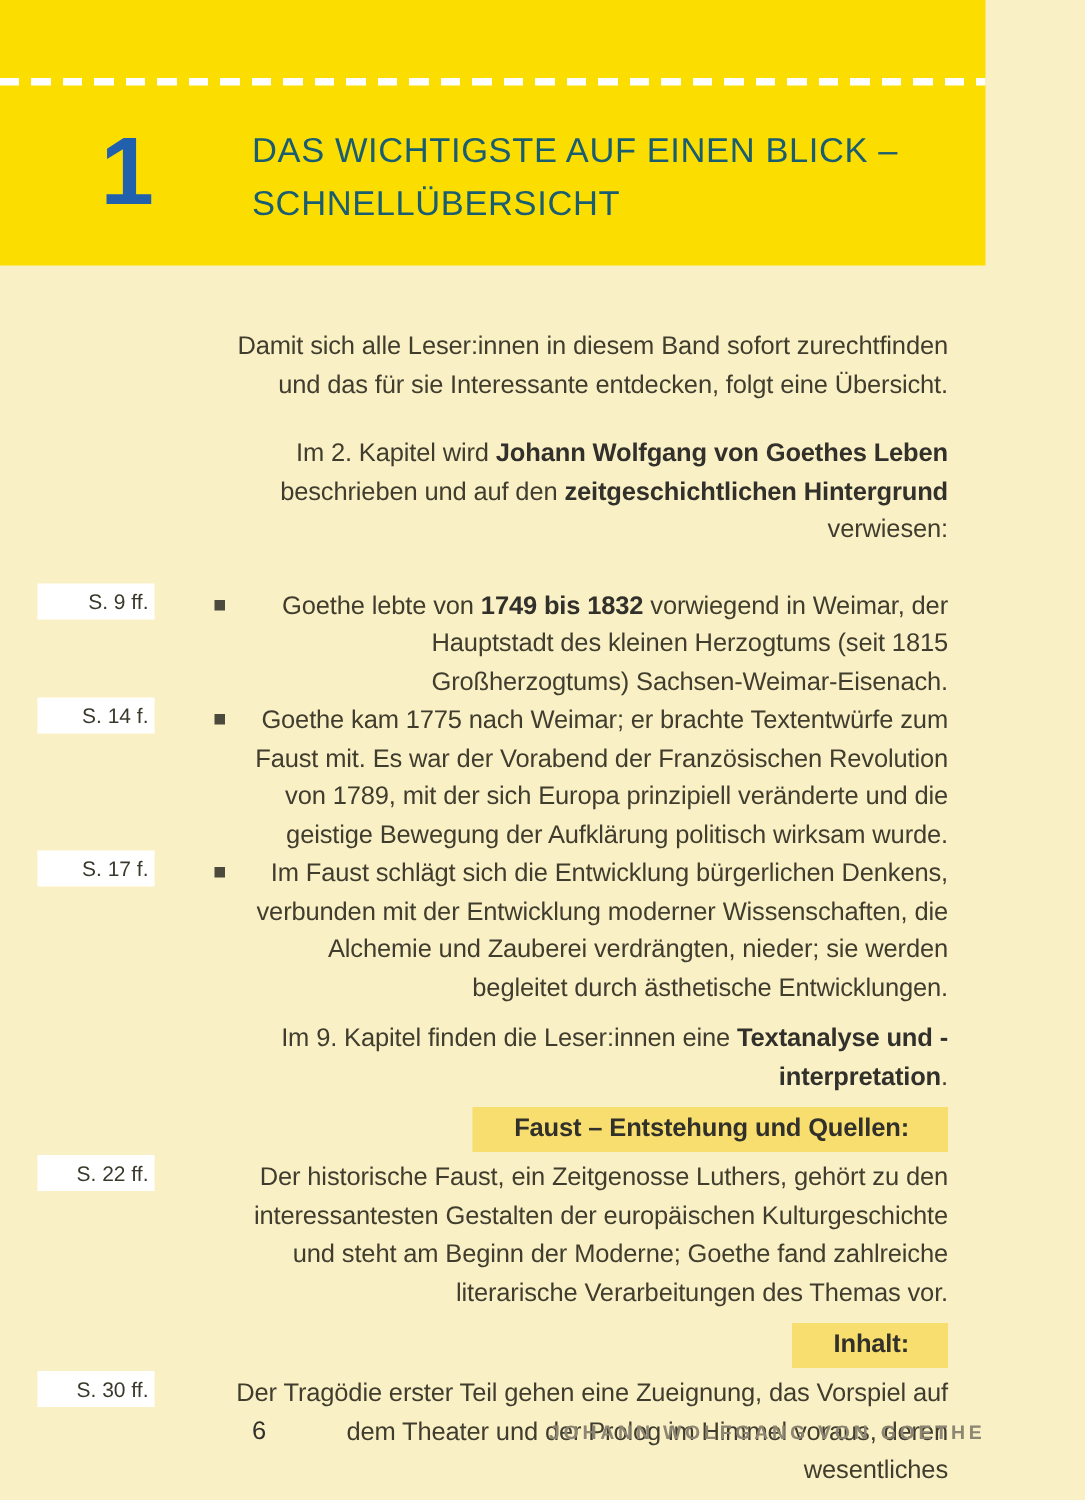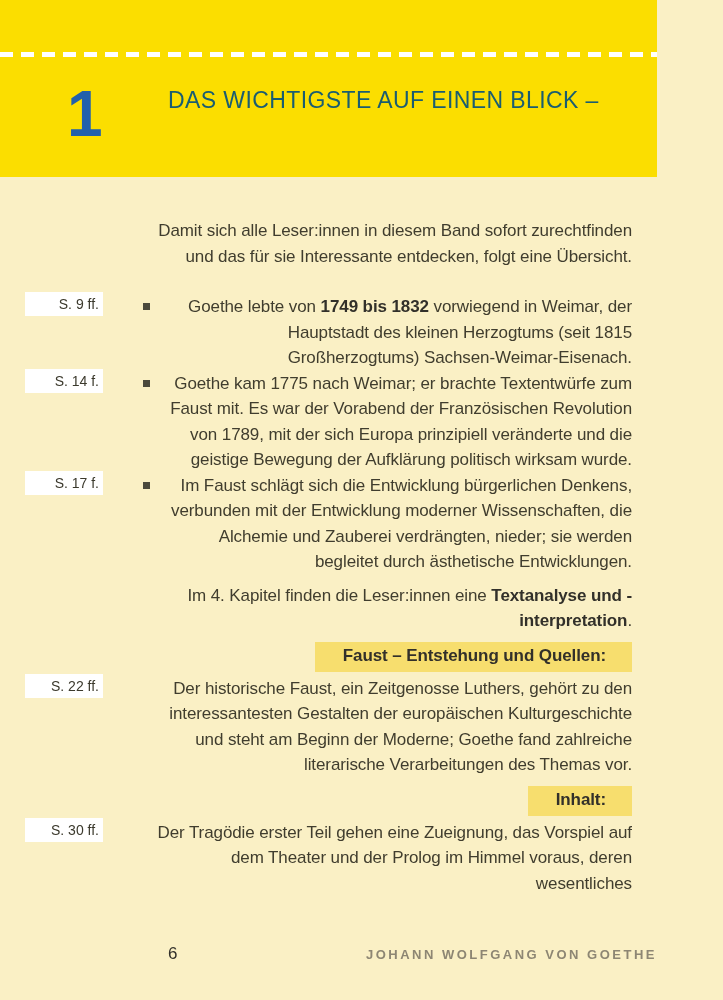--- a/index.html
+++ b/index.html
@@ -88,27 +88,32 @@
   }
 </style>
 </head>
 <body>
 
 <header class="band">
   <div class="dash-line"></div>
   <div class="chapter-num">1</div>
   <h1 class="chapter-title">
     <span>DAS WICHTIGSTE AUF EINEN BLICK –</span><br>
+    <span>SCHNELLÜBERSICHT</span>
   </h1>
 </header>
 
 <main id="content">
     <div class="row paragraph">
       <div class="margin-cell"></div>
       <div class="body-cell"><span>Damit sich alle Leser:innen in diesem Band sofort zurechtfinden und das für sie Interessante entdecken, folgt eine Übersicht.</span></div>
+    </div>
+    <div class="row paragraph">
+      <div class="margin-cell"></div>
+      <div class="body-cell"><span>Im 2. Kapitel wird </span><span class="b">Johann Wolfgang von Goethes Leben</span><span> beschrieben und auf den </span><span class="b">zeitgeschichtlichen Hintergrund</span><span> verwiesen:</span></div>
     </div>
     <div class="row bullet">
       <div class="margin-cell">
         <div class="page-ref">S. 9 ff.</div>
       </div>
       <div class="body-cell">
         <span class="bullet-marker"></span>
         <div><span>Goethe lebte von </span><span class="b">1749 bis 1832</span><span> vorwiegend in Weimar, der Hauptstadt des kleinen Herzogtums (seit 1815 Großherzogtums) Sachsen-Weimar-Eisenach.</span></div>
       </div>
     </div>
@@ -125,21 +130,21 @@
       <div class="margin-cell">
         <div class="page-ref">S. 17 f.</div>
       </div>
       <div class="body-cell">
         <span class="bullet-marker"></span>
         <div><span>Im </span><span class="i">Faust</span><span> schlägt sich die Entwicklung bürgerlichen Denkens, verbunden mit der Entwicklung moderner Wissenschaften, die Alchemie und Zauberei verdrängten, nieder; sie werden begleitet durch ästhetische Entwicklungen.</span></div>
       </div>
     </div>
     <div class="row paragraph">
       <div class="margin-cell"></div>
-      <div class="body-cell"><span>Im 4. Kapitel finden die Leser:innen eine </span><span class="b">Textanalyse und -interpretation</span><span>.</span></div>
+      <div class="body-cell"><span>Im 9. Kapitel finden die Leser:innen eine </span><span class="b">Textanalyse und -interpretation</span><span>.</span></div>
     </div>
     <div class="row highlight">
       <div class="margin-cell"></div>
       <div class="body-cell"><span class="hl"><span class="b i">Faust</span><span class="b"> – Entstehung und Quellen:</span></span></div>
     </div>
     <div class="row paragraph">
       <div class="margin-cell">
         <div class="page-ref">S. 22 ff.</div>
       </div>
       <div class="body-cell"><span>Der historische Faust, ein Zeitgenosse Luthers, gehört zu den interessantesten Gestalten der europäischen Kulturgeschichte und steht am Beginn der Moderne; Goethe fand zahlreiche literarische Verarbeitungen des Themas vor.</span></div>

